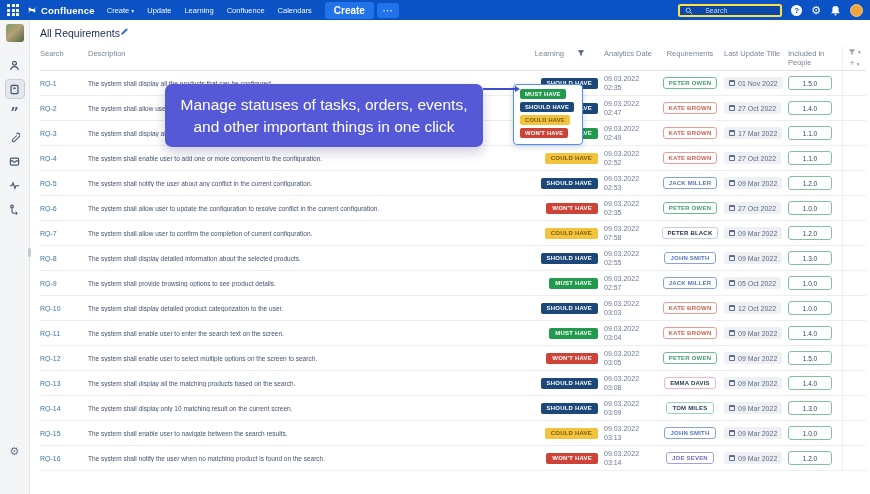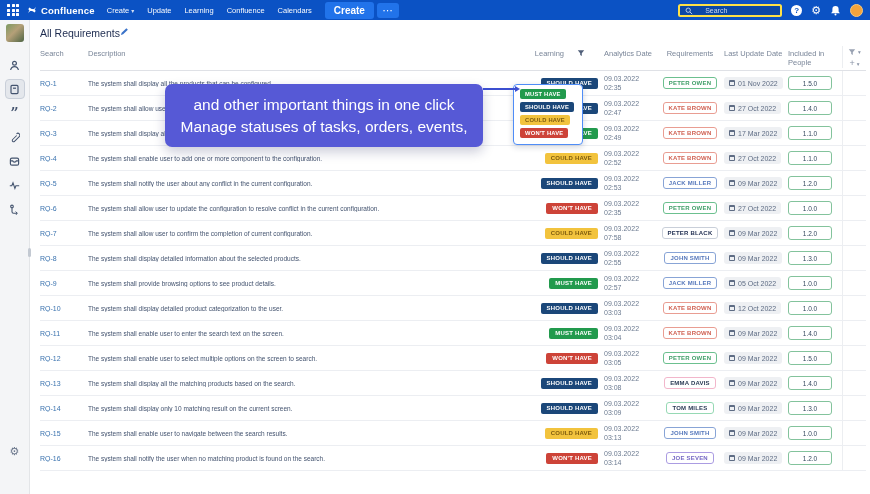--- a/index.html
+++ b/index.html
@@ -188,21 +188,21 @@
         <div class="th">Search</div>
         <div class="th">Description</div>
         <div class="th th-priority">
           <span>Learning</span>
           <span><svg width="8" height="8" viewBox="0 0 10 10">
                 <path d="M1 1.5h8L6 5.4v3.2L4 7.5V5.4z" fill="#505f79"></path>
               </svg></span>
         </div>
         <div class="th" style="padding-left:4px">Analytics Date</div>
         <div class="th" style="text-align:center">Requirements</div>
-        <div class="th">Last Update Date</div>
+        <div class="th">Last Update Title</div>
         <div class="th">Included in People</div>
         <div class="th-icons">
           <span class="mini-ctl">
               <svg width="8" height="8" viewBox="0 0 10 10">
                 <path d="M1 1.5h8L6 5.4v3.2L4 7.5V5.4z" fill="#9aa3b3"></path>
               </svg>
               <span class="cv">▾</span>
             </span>
           <span class="mini-ctl">
               <span class="plus-glyph">+</span>
@@ -594,22 +594,22 @@
             <div class="cell crel">
               <span class="chip-rel">1.2.0</span>
             </div>
             <div class="cell cicons"></div>
           </div>
         </div>
     </div>
   </div>
 
   <div class="tooltip">
+    <span>Manage statuses of tasks, orders, events,</span>
     <span>and other important things in one click</span>
-    <span>Manage statuses of tasks, orders, events,</span>
   </div>
   <div class="dropdown" id="dropdown">
       <span class="badge" style="background: rgb(34, 154, 77); color: rgb(255, 255, 255);">MUST HAVE</span>
       <span class="badge" style="background: rgb(27, 71, 121); color: rgb(255, 255, 255);">SHOULD HAVE</span>
       <span class="badge" style="background: rgb(242, 195, 61); color: rgb(125, 91, 14);">COULD HAVE</span>
       <span class="badge" style="background: rgb(205, 67, 56); color: rgb(255, 255, 255);">WON'T HAVE</span>
     </div>
   <div class="connector"></div>
   <div class="connector-arrow"></div>
 

